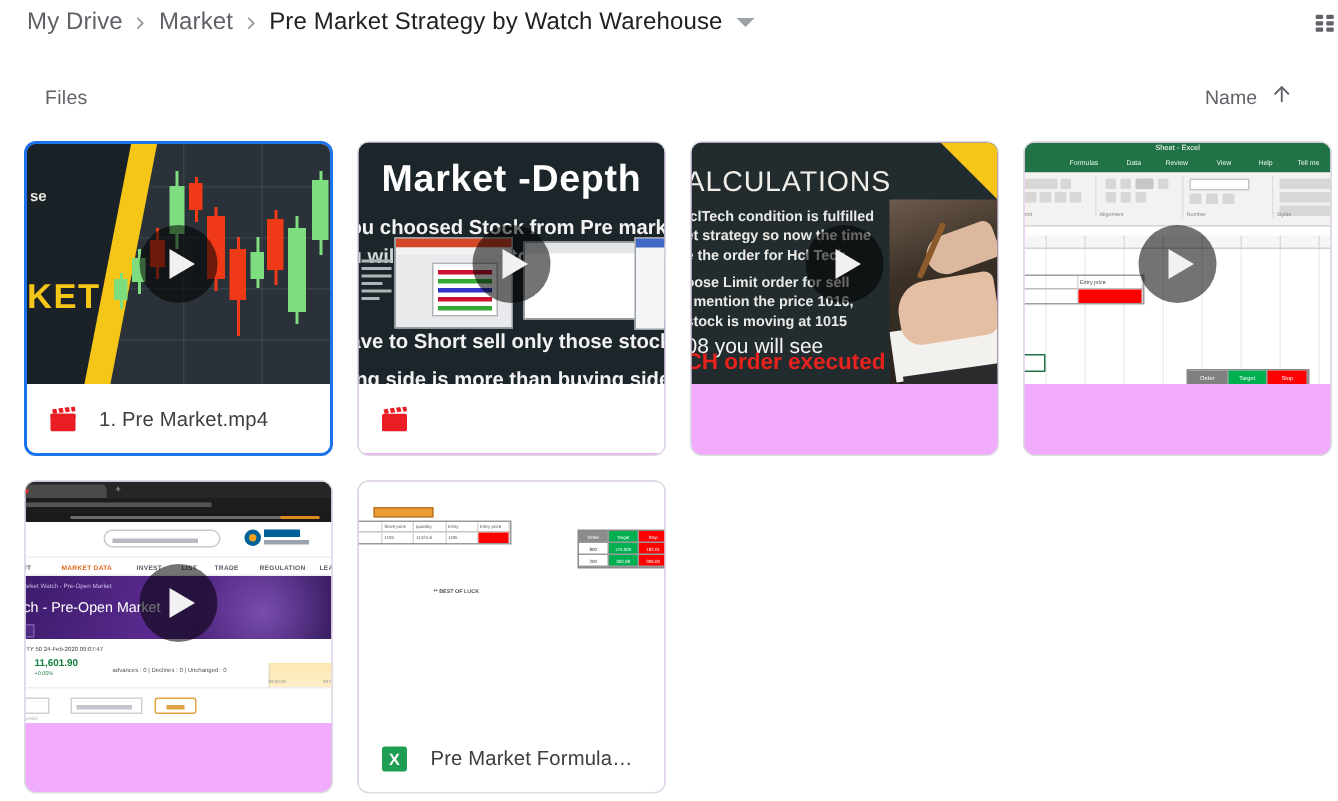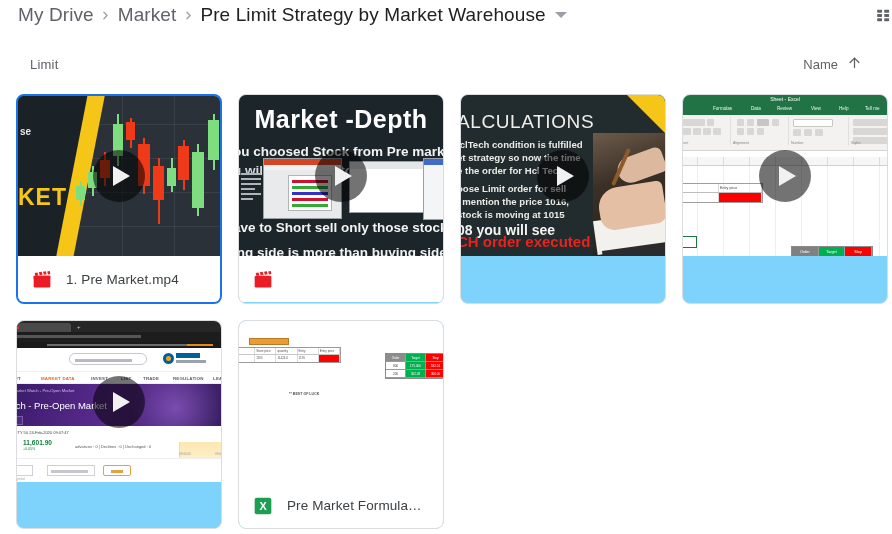--- a/index.html
+++ b/index.html
@@ -13,21 +13,21 @@
   
   .topbar {
     height: 30px;
     display: flex;
     align-items: center;
     padding: 0 10px 0 18px;
     position: relative;
   }
   .crumbs { display: flex; align-items: center; flex: 1; min-width: 0; }
   .crumb {
-    font-size: 19px;
+    font-size: 16px;
     color: #5f6368;
     white-space: nowrap;
     letter-spacing: .1px;
   }
   .crumb.current { color: #202124; }
   .crumb-sep {
     width: 24px; height: 20px;
     display: inline-flex; align-items: center; justify-content: center;
     color: #9aa0a6;
     flex: 0 0 auto;
@@ -74,21 +74,21 @@
   
   .grid {
     padding: 12px 0 0 16px;
     display: flex;
     flex-wrap: wrap;
     gap: 16px 16px;
     width: 908px;
   }
   .card {
     width: 206px;
-    background: #7dd3fc;
+    background: #f0abfc;
     border: 1px solid #dadce0;
     border-radius: 8px;
     overflow: hidden;
     display: flex;
     flex-direction: column;
   }
   .card.selected {
     border: 2px solid #1a73e8;
   }
   .thumb {
@@ -220,21 +220,21 @@
     font-size: 9.6px; font-weight: 700; color: #e9eae6; white-space: nowrap;
   }
   .t3 .tl.a { top: 44px; }
   .t3 .tl.b { top: 57px; }
   .t3 .tl.c { top: 70px; }
   .t3 .tl.d { top: 88px; }
   .t3 .tl.e { top: 101px; }
   .t3 .tl.f { top: 114px; }
   .t3 .big {
     position: absolute; left: -4px; top: 127px;
-    font-size: 14px; color: #f4f4f2; font-weight: 700; white-space: nowrap;
+    font-size: 14px; color: #f4f4f2; font-weight: 400; white-space: nowrap;
   }
   .t3 .red {
     position: absolute; left: -4px; top: 138px;
     font-size: 15px; color: #e8221c; font-weight: 700; white-space: nowrap;
   }
   .t3 .photo {
     position: absolute; right: 0; top: 38px; bottom: 0; width: 72px;
     background: linear-gradient(160deg,#6d5b4b 0%, #3a3026 38%, #241d18 100%);
     overflow: hidden;
   }
@@ -359,37 +359,37 @@
       <svg width="13" height="13" viewBox="0 0 24 24" fill="none" stroke="#9aa0a6" stroke-width="2.4" stroke-linecap="round" stroke-linejoin="round">
           <polyline points="9 18 15 12 9 6"></polyline>
         </svg>
     </span>
     <span class="crumb">Market</span>
     <span class="crumb-sep">
       <svg width="13" height="13" viewBox="0 0 24 24" fill="none" stroke="#9aa0a6" stroke-width="2.4" stroke-linecap="round" stroke-linejoin="round">
           <polyline points="9 18 15 12 9 6"></polyline>
         </svg>
     </span>
-    <span class="crumb current">Pre Limit Strategy by Market Warehouse</span>
+    <span class="crumb current">Pre Market Strategy by Watch Warehouse</span>
     <span class="crumb-caret"></span>
   </div>
   <div class="view-toggle">
     <svg width="17" height="17" viewBox="0 0 24 24" fill="#5f6368">
       <rect x="3" y="4" width="7" height="4" rx="1"></rect>
         <rect x="13" y="4" width="7" height="4" rx="1"></rect>
       <rect x="3" y="10" width="7" height="4" rx="1"></rect>
         <rect x="13" y="10" width="7" height="4" rx="1"></rect>
       <rect x="3" y="16" width="7" height="4" rx="1"></rect>
         <rect x="13" y="16" width="7" height="4" rx="1"></rect>
     </svg>
   </div>
 </div>
 
 <div class="listbar">
-  <span class="listbar-title">Limit</span>
+  <span class="listbar-title">Files</span>
   <span class="listbar-spacer"></span>
   <div class="sort-ctl">
     <span>Name</span>
     <span class="sort-arrow">
       <svg width="15" height="15" viewBox="0 0 24 24" fill="none" stroke="#5f6368" stroke-width="2" stroke-linecap="round" stroke-linejoin="round">
           <line x1="12" y1="20" x2="12" y2="5"></line>
           <polyline points="5 12 12 5 19 12"></polyline>
         </svg>
     </span>
   </div>

